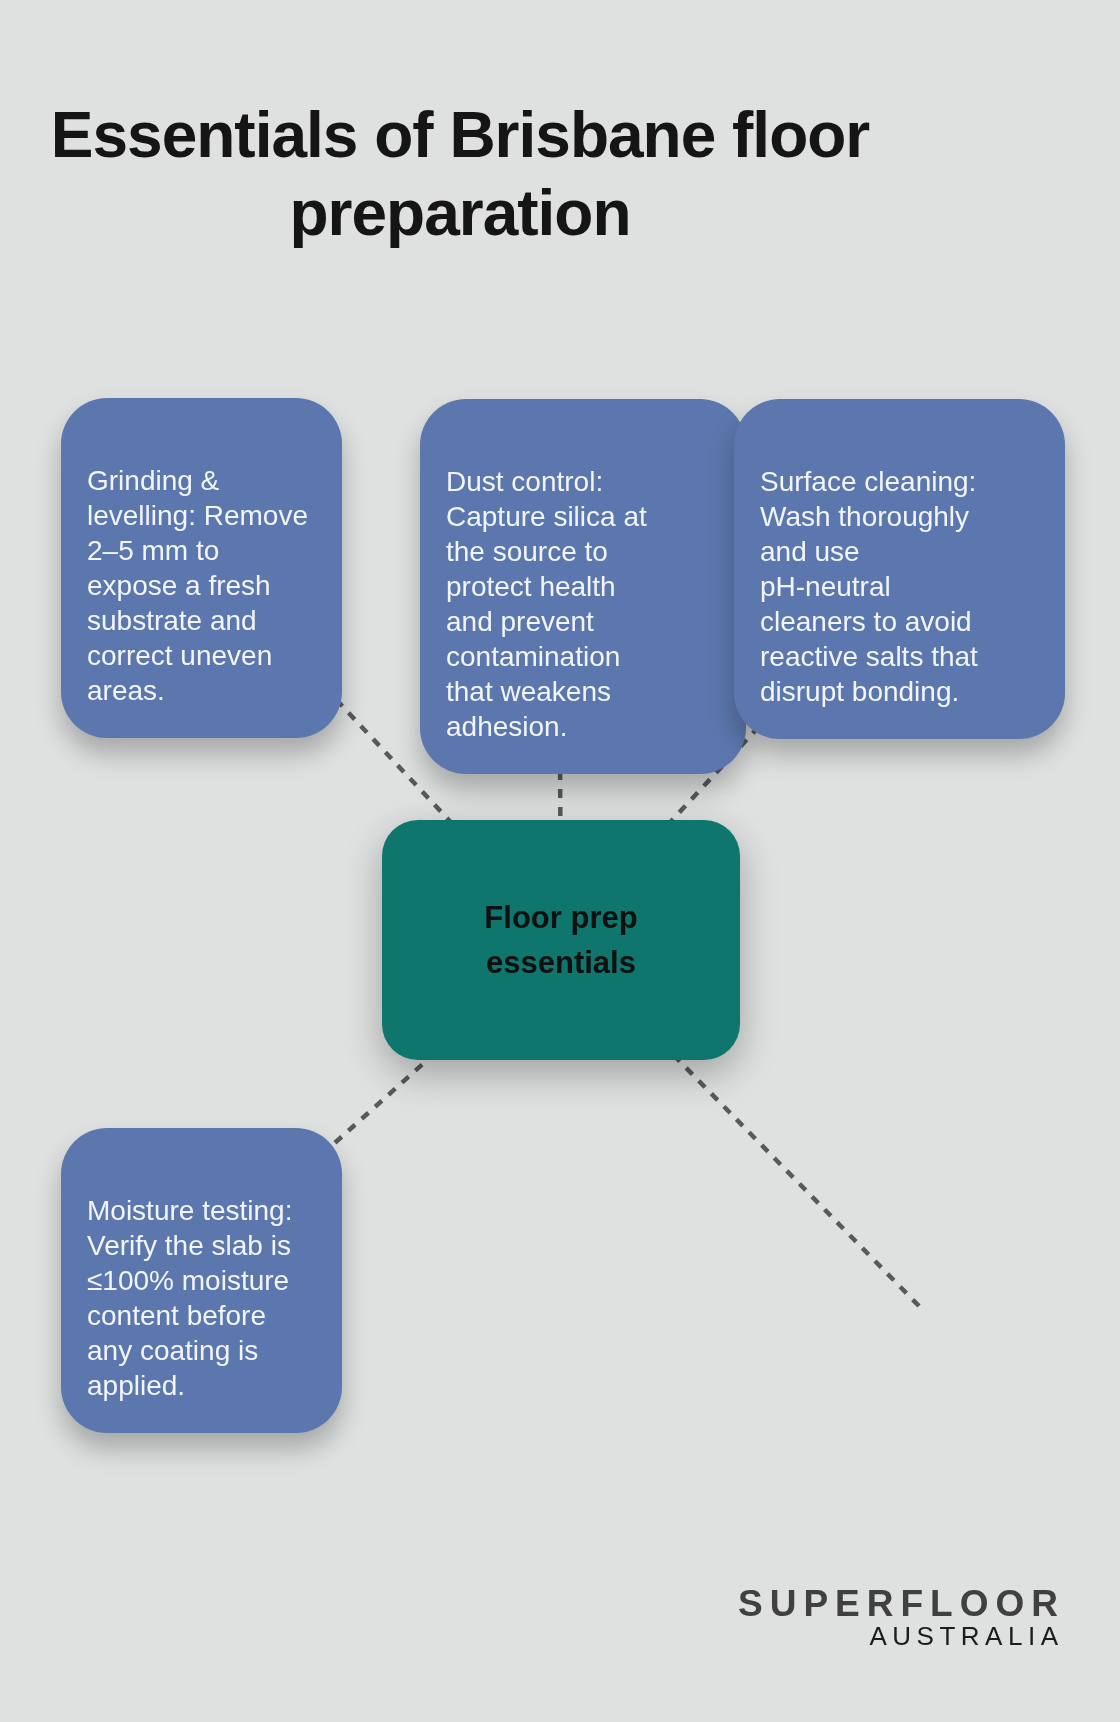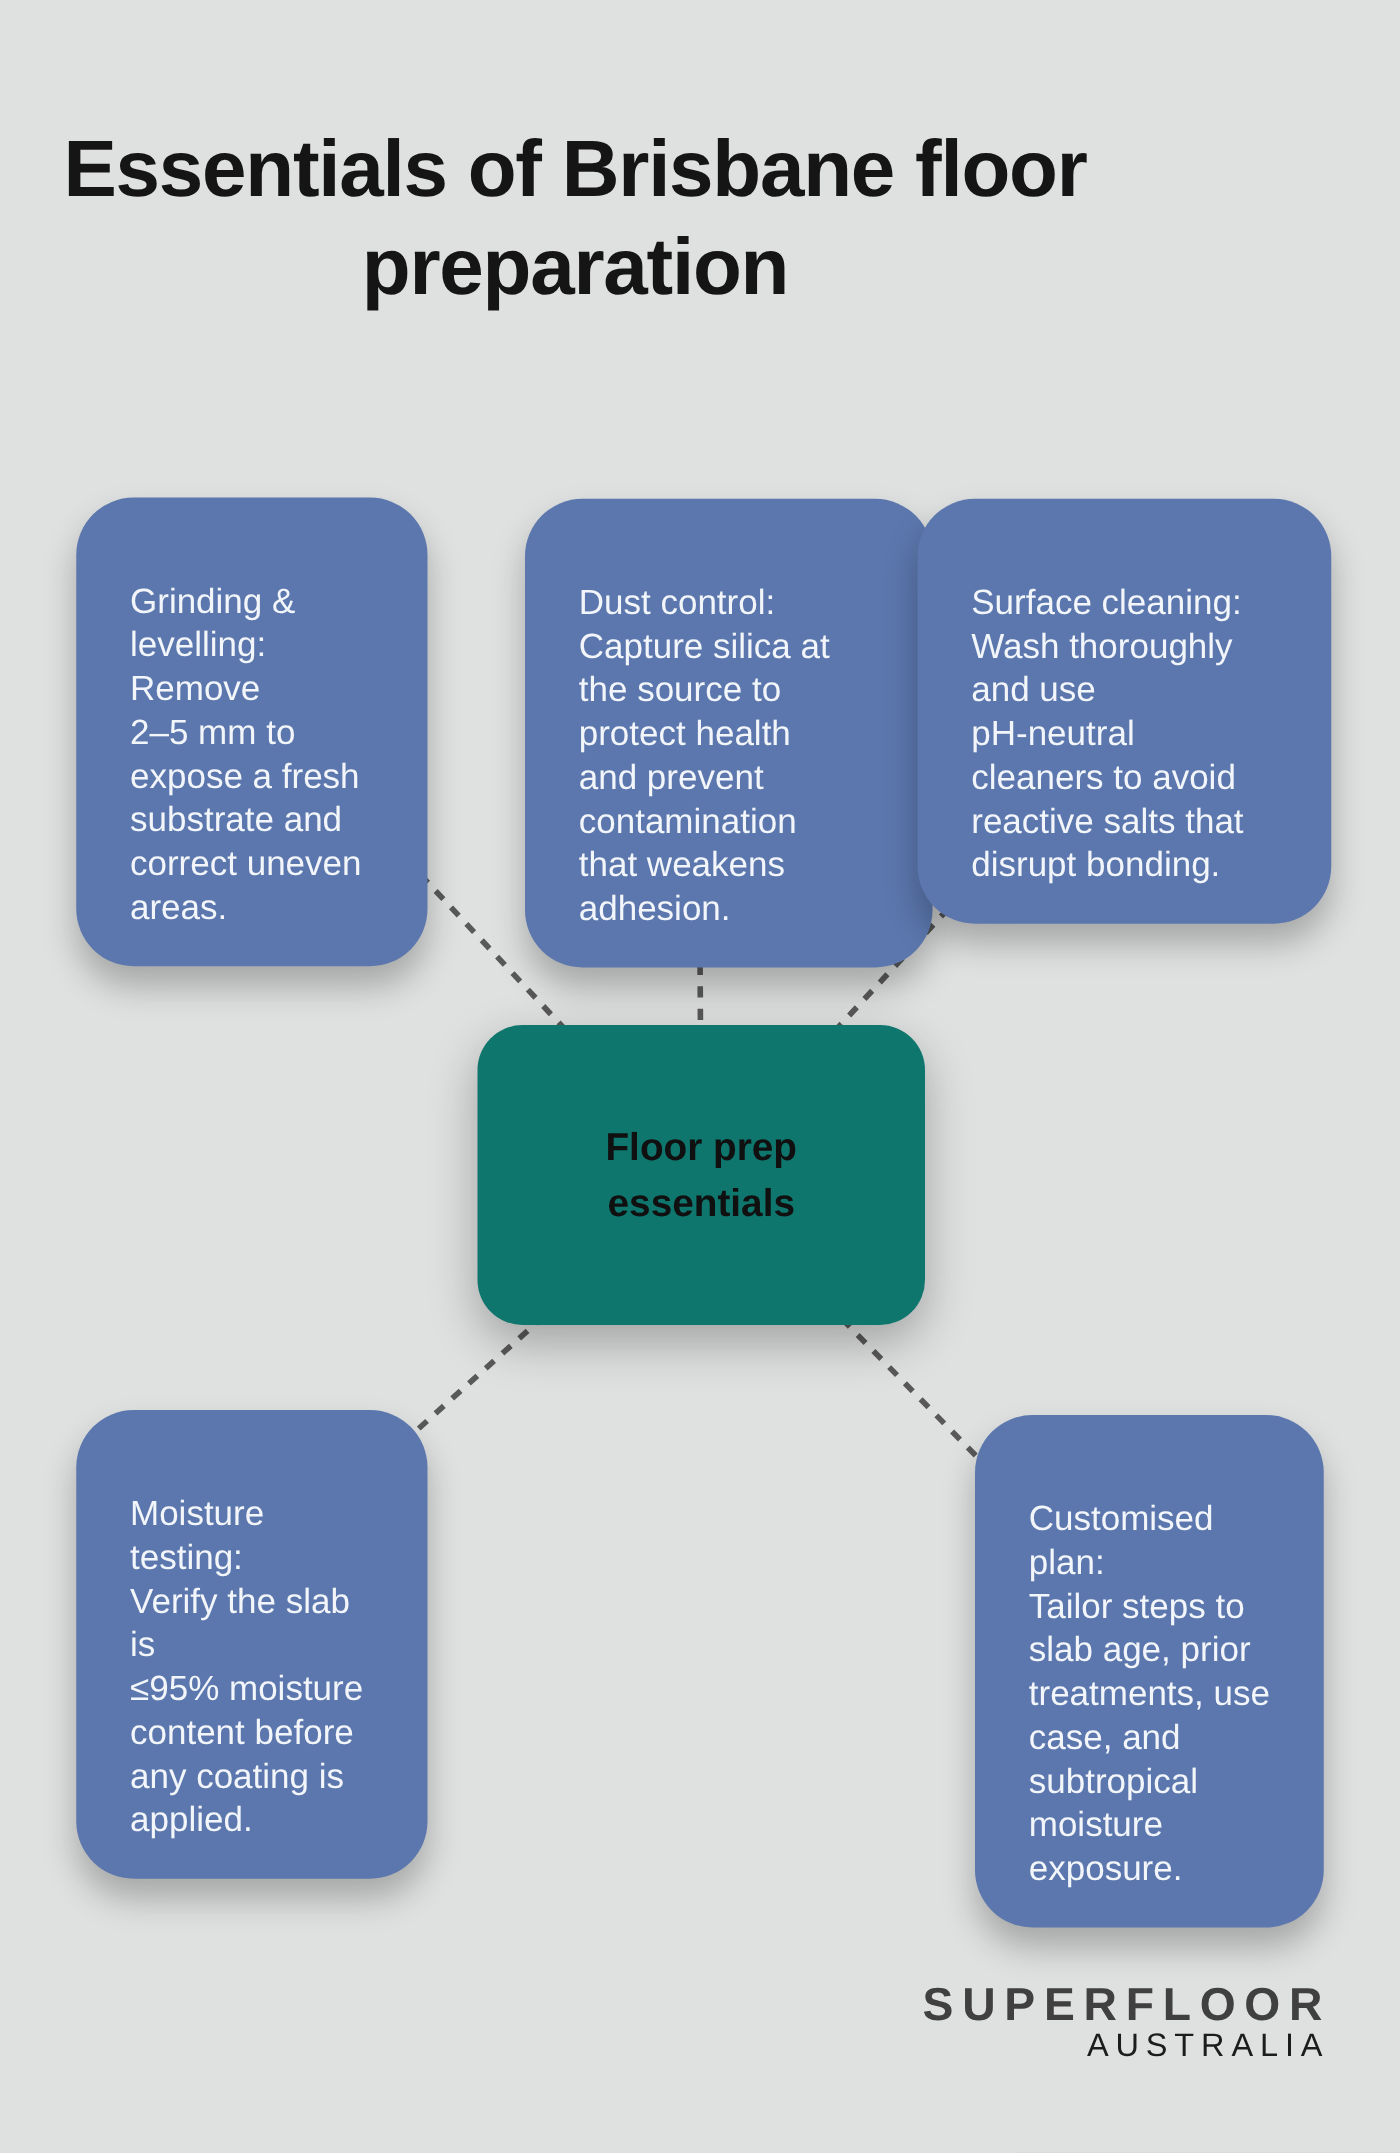--- a/index.html
+++ b/index.html
@@ -41,21 +41,21 @@
   }
   .node{
     position:absolute;
     z-index:2;
     background:#5b77ad;
     border-radius:46px;
     box-shadow:0 16px 26px rgba(0,0,0,0.25);
     color:#f2f5f9;
     font-size:28px;
     line-height:35px;
-    padding:30px 43px;
+    padding:30px 26px;
     white-space:pre-line;
     box-sizing:border-box;
   }
   .node-topleft    {left:61px;  top:398px; width:281px;}
   .node-topmid     {left:420px; top:399px; width:326px;}
   .node-topright   {left:734px; top:399px; width:331px;}
   .node-bottomleft {left:61px;  top:1128px; width:281px;}
   .node-bottomright{left:780px; top:1132px; width:279px;}
   .center-node{
     position:absolute;
@@ -143,36 +143,26 @@
 and use
 pH-neutral
 cleaners to avoid
 reactive salts that
 disrupt bonding.</span>
   </div>
 
   <div class="node node-bottomleft">
     <span>Moisture testing:
 Verify the slab is
-≤95% moisture
+≤100% moisture
 content before
 any coating is
 applied.</span>
   </div>
 
-  <div class="node node-bottomright">
-    <span>Customised plan:
-Tailor steps to
-slab age, prior
-treatments, use
-case, and
-subtropical
-moisture
-exposure.</span>
-  </div>
 
   <div class="center-node">
     <span>Floor prep
 essentials</span>
   </div>
 
   <div class="logo">
     <div class="logo-brand">SUPERFLOOR</div>
     <div class="logo-region">AUSTRALIA</div>
   </div>

